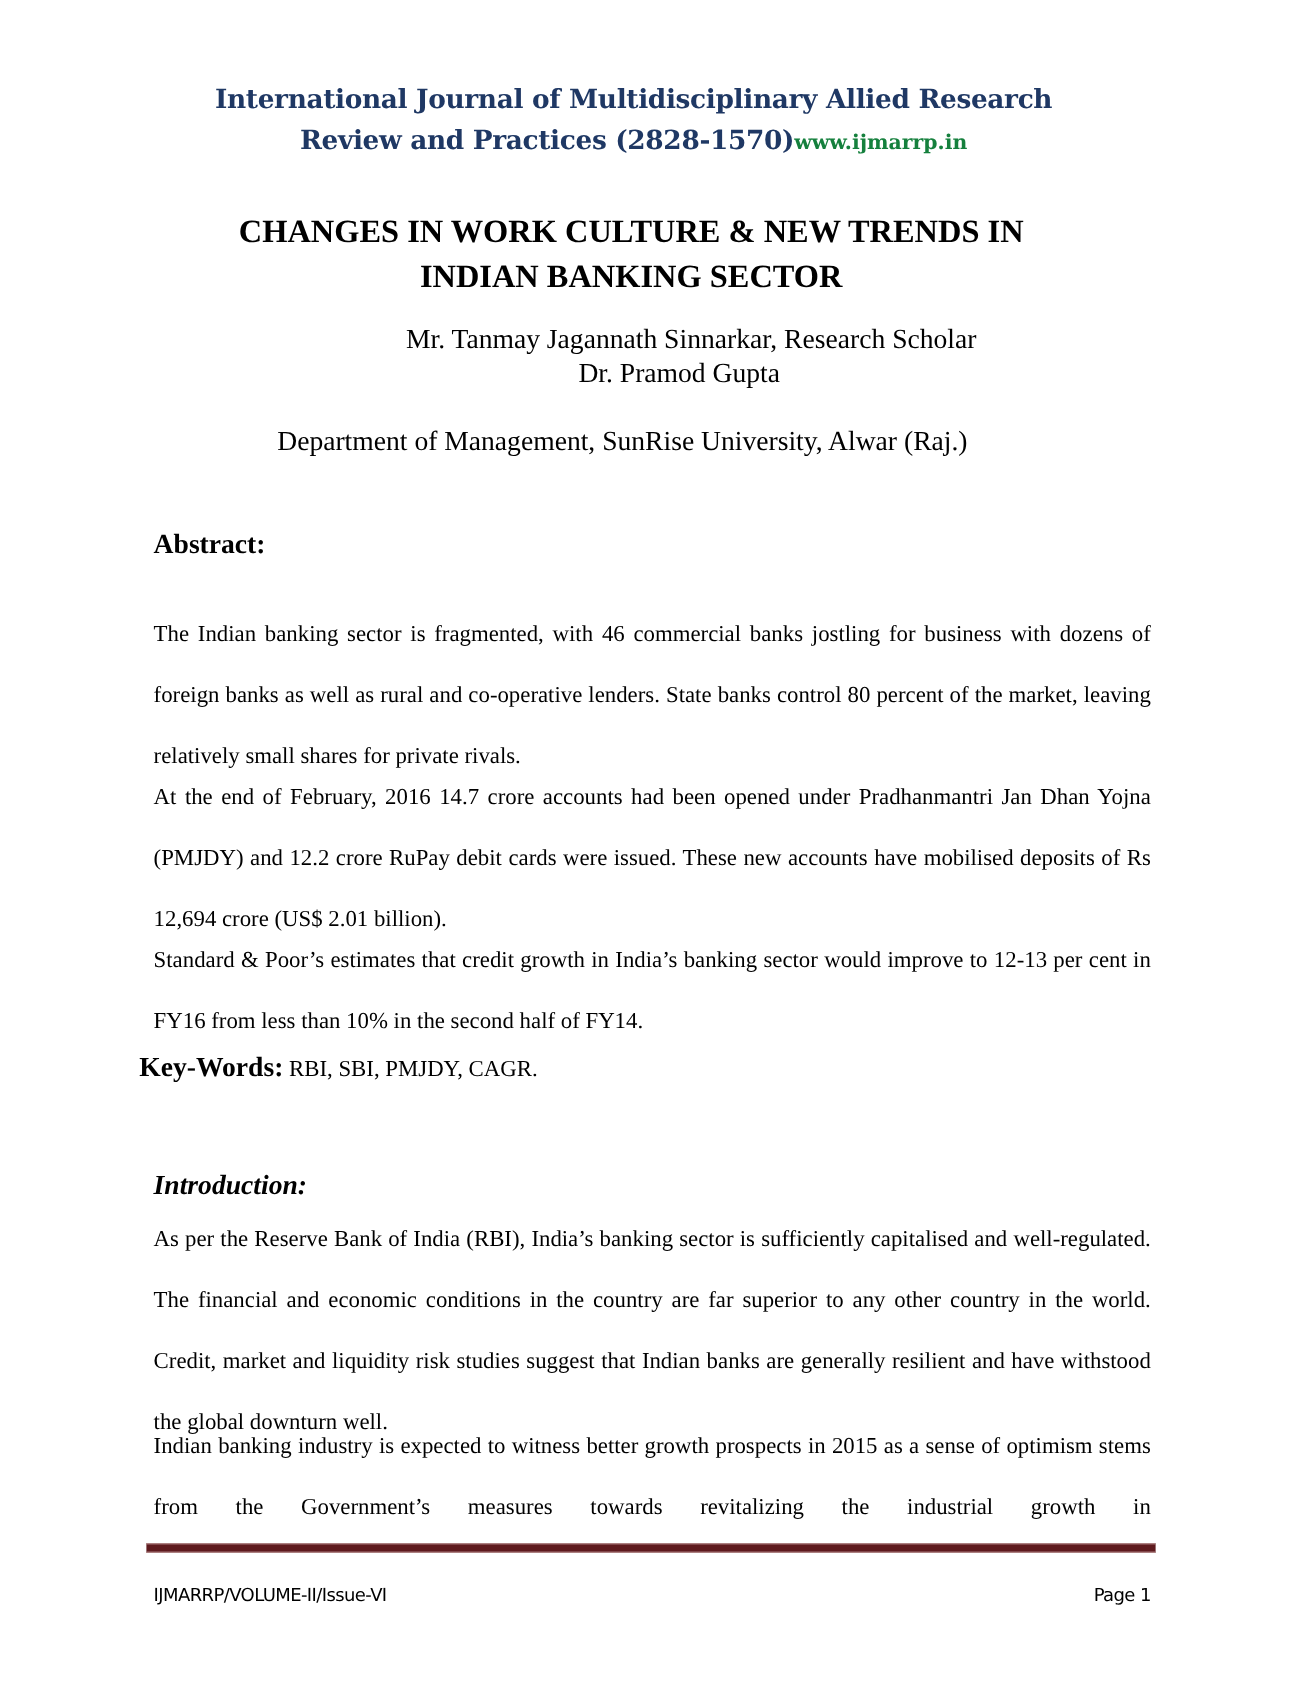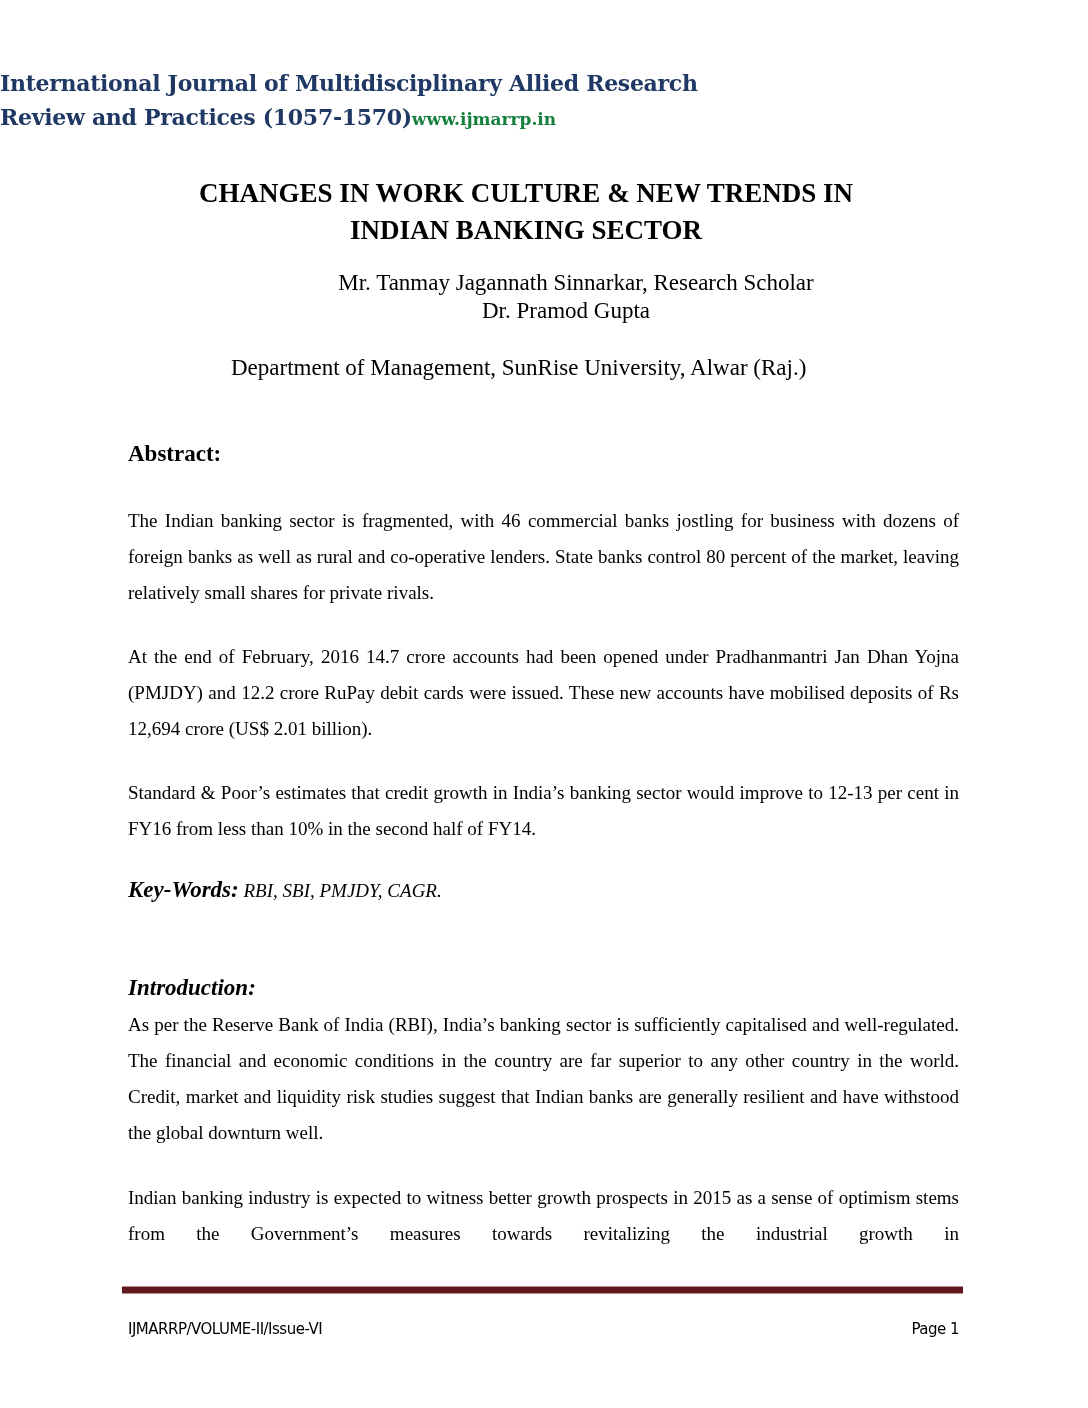--- a/index.html
+++ b/index.html
@@ -13,21 +13,21 @@
     position: relative;
     overflow: hidden;
     color: #000;
     font-family: "Liberation Serif", serif;
   }
   .journal-header {
     position: absolute;
     top: 66px;
     left: 0;
     width: 1056px;
-    text-align: left;
+    text-align: center;
     color: #1f3864;
     font-family: "DejaVu Serif", serif;
     font-weight: bold;
     font-size: 22px;
     line-height: 34px;
     letter-spacing: -0.3px;
   }
   .journal-header .url {
     color: #15803d;
     font-size: 17px;
@@ -53,36 +53,35 @@
     font-family: "Liberation Serif", serif;
   }
   .author-1 { top: 270px; padding-left: 64px; box-sizing: border-box; }
   .author-2 { top: 298px; padding-left: 22px; }
   .affiliation { top: 355px; text-align: left; left: 231px; width: auto; }
   .content {
     position: absolute;
     left: 128px;
     width: 831px;
     font-size: 19px;
-    line-height: 36px;
+    line-height: 51px;
     text-align: justify;
   }
   .section-heading {
     position: absolute;
     left: 128px;
     font-weight: bold;
     font-size: 23px;
     font-family: "Liberation Serif", serif;
   }
   .para { margin: 0; }
   .keywords {
     position: absolute;
-    left: 128px;
+    left: 116px;
     top: 877px;
-    font-style: italic;
   }
   .keywords .kw-label {
     font-weight: bold;
     font-size: 23px;
   }
   .keywords .kw-values {
     font-size: 19px;
   }
   .footer-rule {
     position: absolute;
@@ -105,21 +104,21 @@
     justify-content: space-between;
     letter-spacing: -0.5px;
     margin-top: 21px;
   }
 </style>
 </head>
 <body>
 
 <div class="journal-header">
   <div>International Journal of Multidisciplinary Allied Research</div>
-  <div><span>Review and Practices (1057-1570)</span><span class="url">www.ijmarrp.in</span></div>
+  <div><span>Review and Practices (2828-1570)</span><span class="url">www.ijmarrp.in</span></div>
 </div>
 
 <div class="paper-title">
   <div>CHANGES IN WORK CULTURE &amp; NEW TRENDS IN</div>
   <div>INDIAN BANKING SECTOR</div>
 </div>
 
 <div class="author-line author-1">Mr. Tanmay Jagannath Sinnarkar, Research Scholar</div>
 <div class="author-line author-2">Dr. Pramod Gupta</div>
 <div class="author-line affiliation">Department of Management, SunRise University, Alwar (Raj.)</div>

